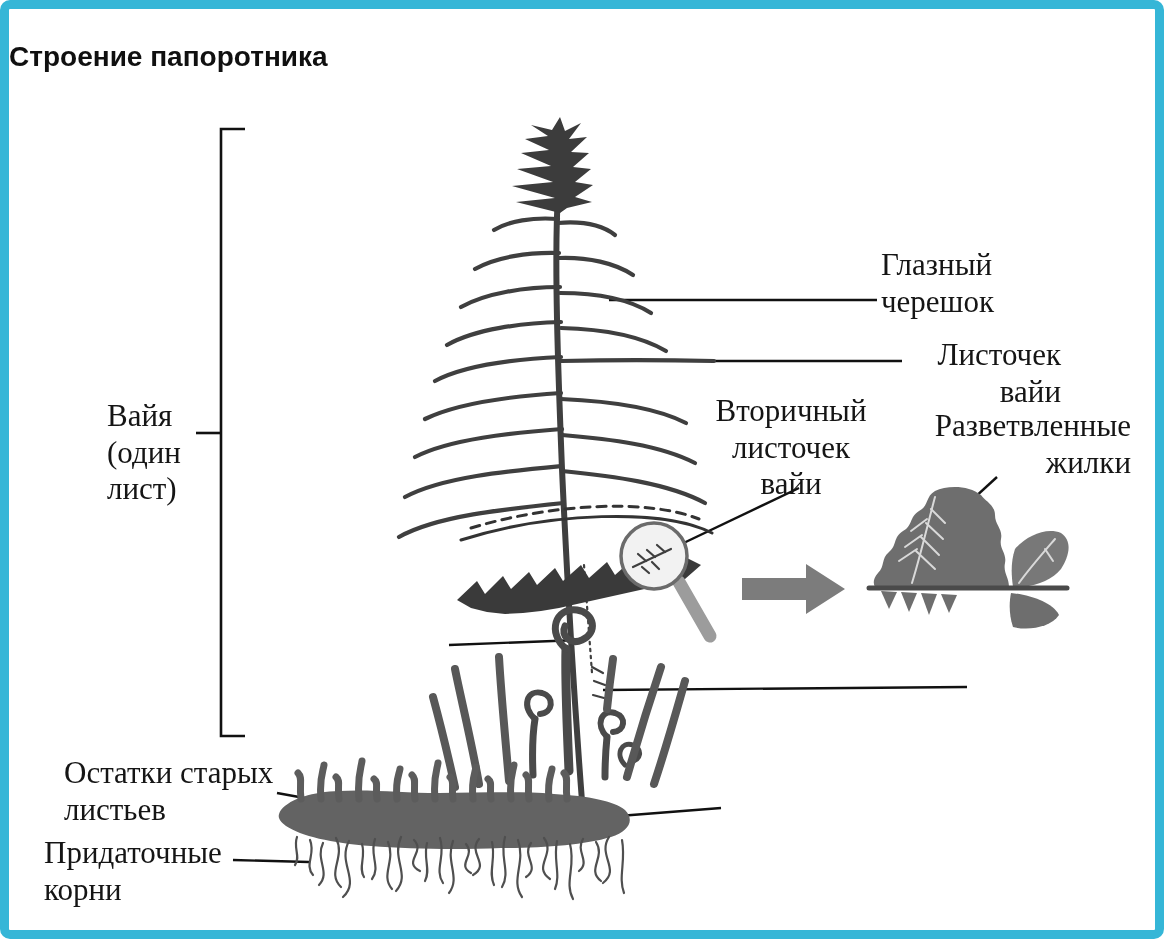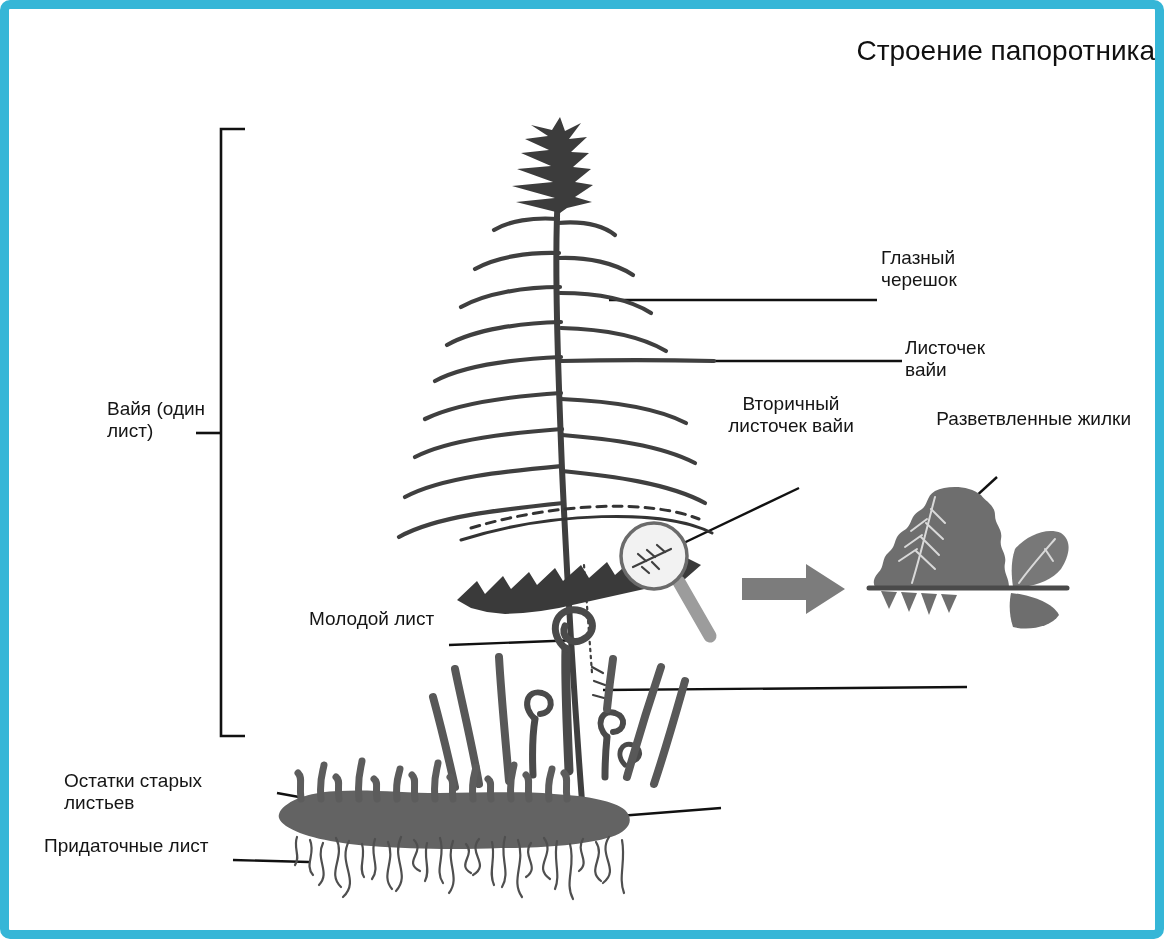--- a/index.html
+++ b/index.html
@@ -2,25 +2,25 @@
 <html><head>
 <meta charset="utf-8">
 <style>
   * { margin:0; padding:0; box-sizing:border-box; }
   html,body { width:1164px; height:939px; background:#ffffff; font-family:"Liberation Sans", sans-serif; }
   .frame {
     position:absolute; inset:0; width:1164px; height:939px;
     background:#ffffff; border:9px solid #35b6d7; border-radius:10px; overflow:hidden;
   }
   .title {
-    position:absolute; top:26px; left:0; width:1146px; text-align:right;
-    font-size:28px; font-weight:normal; color:#101010;
+    position:absolute; top:32px; left:0; width:1146px; text-align:left;
+    font-size:28px; font-weight:bold; color:#101010;
   }
   .label {
-    position:absolute; font-size:19px; color:#151515; line-height:1.18;
+    position:absolute; font-size:31px; color:#151515; line-height:1.18;font-family:Liberation Serif, serif;
   }
   svg.art { position:absolute; left:0; top:0; width:1164px; height:939px; }
   .leader { stroke:#111; stroke-width:2.4; fill:none; }
   .bracket { stroke:#111; stroke-width:2.6; fill:none; }
   .stem   { stroke:#3f3f3f; stroke-width:6; fill:none; stroke-linecap:round; }
   .pinna  { stroke:#3f3f3f; stroke-width:4.2; fill:none; stroke-linecap:round; }
   .arc    { stroke:#333; stroke-width:3; fill:none; stroke-linecap:round; }
   .spike  { stroke:#585858; stroke-width:8; fill:none; stroke-linecap:round; }
   .coil   { stroke:#4a4a4a; fill:none; stroke-linecap:round; }
   .stub   { stroke:#5c5c5c; stroke-width:7; fill:none; stroke-linecap:round; }
@@ -198,27 +198,26 @@
         <path d="M 613 831 C 617 852.2 609 868.1 615 884" class="root"></path>
       </g>
   </svg>
 
   <div class="title">Строение папоротника</div>
 
   <div class="label" style="left:98px; top:381px; width:104px;margin-top:8px;">Вайя (один лист)</div>
 
   <div class="label" style="left:872px; top:238px; width:130px;">Глазный черешок</div>
 
-  <div class="label" style="left:896px; top:328px; width:124px; text-align:left;">Листочек вайи</div>
+  <div class="label" style="left:928px; top:328px; width:124px; text-align:right;">Листочек вайи</div>
 
   <div class="label" style="left:908px; top:399px; width:214px; text-align:right;">Разветвленные жилки</div>
 
   <div class="label" style="left:700px; top:384px; width:164px; text-align:center;">Вторичный листочек вайи</div>
 
-  <div class="label" style="left:300px; top:599px; width:130px;">Молодой лист</div>
-
-
-  <div class="label" style="left:55px; top:746px; width:212px;margin-top:15px;">Остатки старых листьев</div>
-
-  <div class="label" style="left:35px; top:826px; width:185px;">Придаточные лист</div>
+
+
+  <div class="label" style="left:55px; top:746px; width:212px;">Остатки старых листьев</div>
+
+  <div class="label" style="left:35px; top:826px; width:185px;">Придаточные корни</div>
 
 
 </div>
 
 </body></html>

